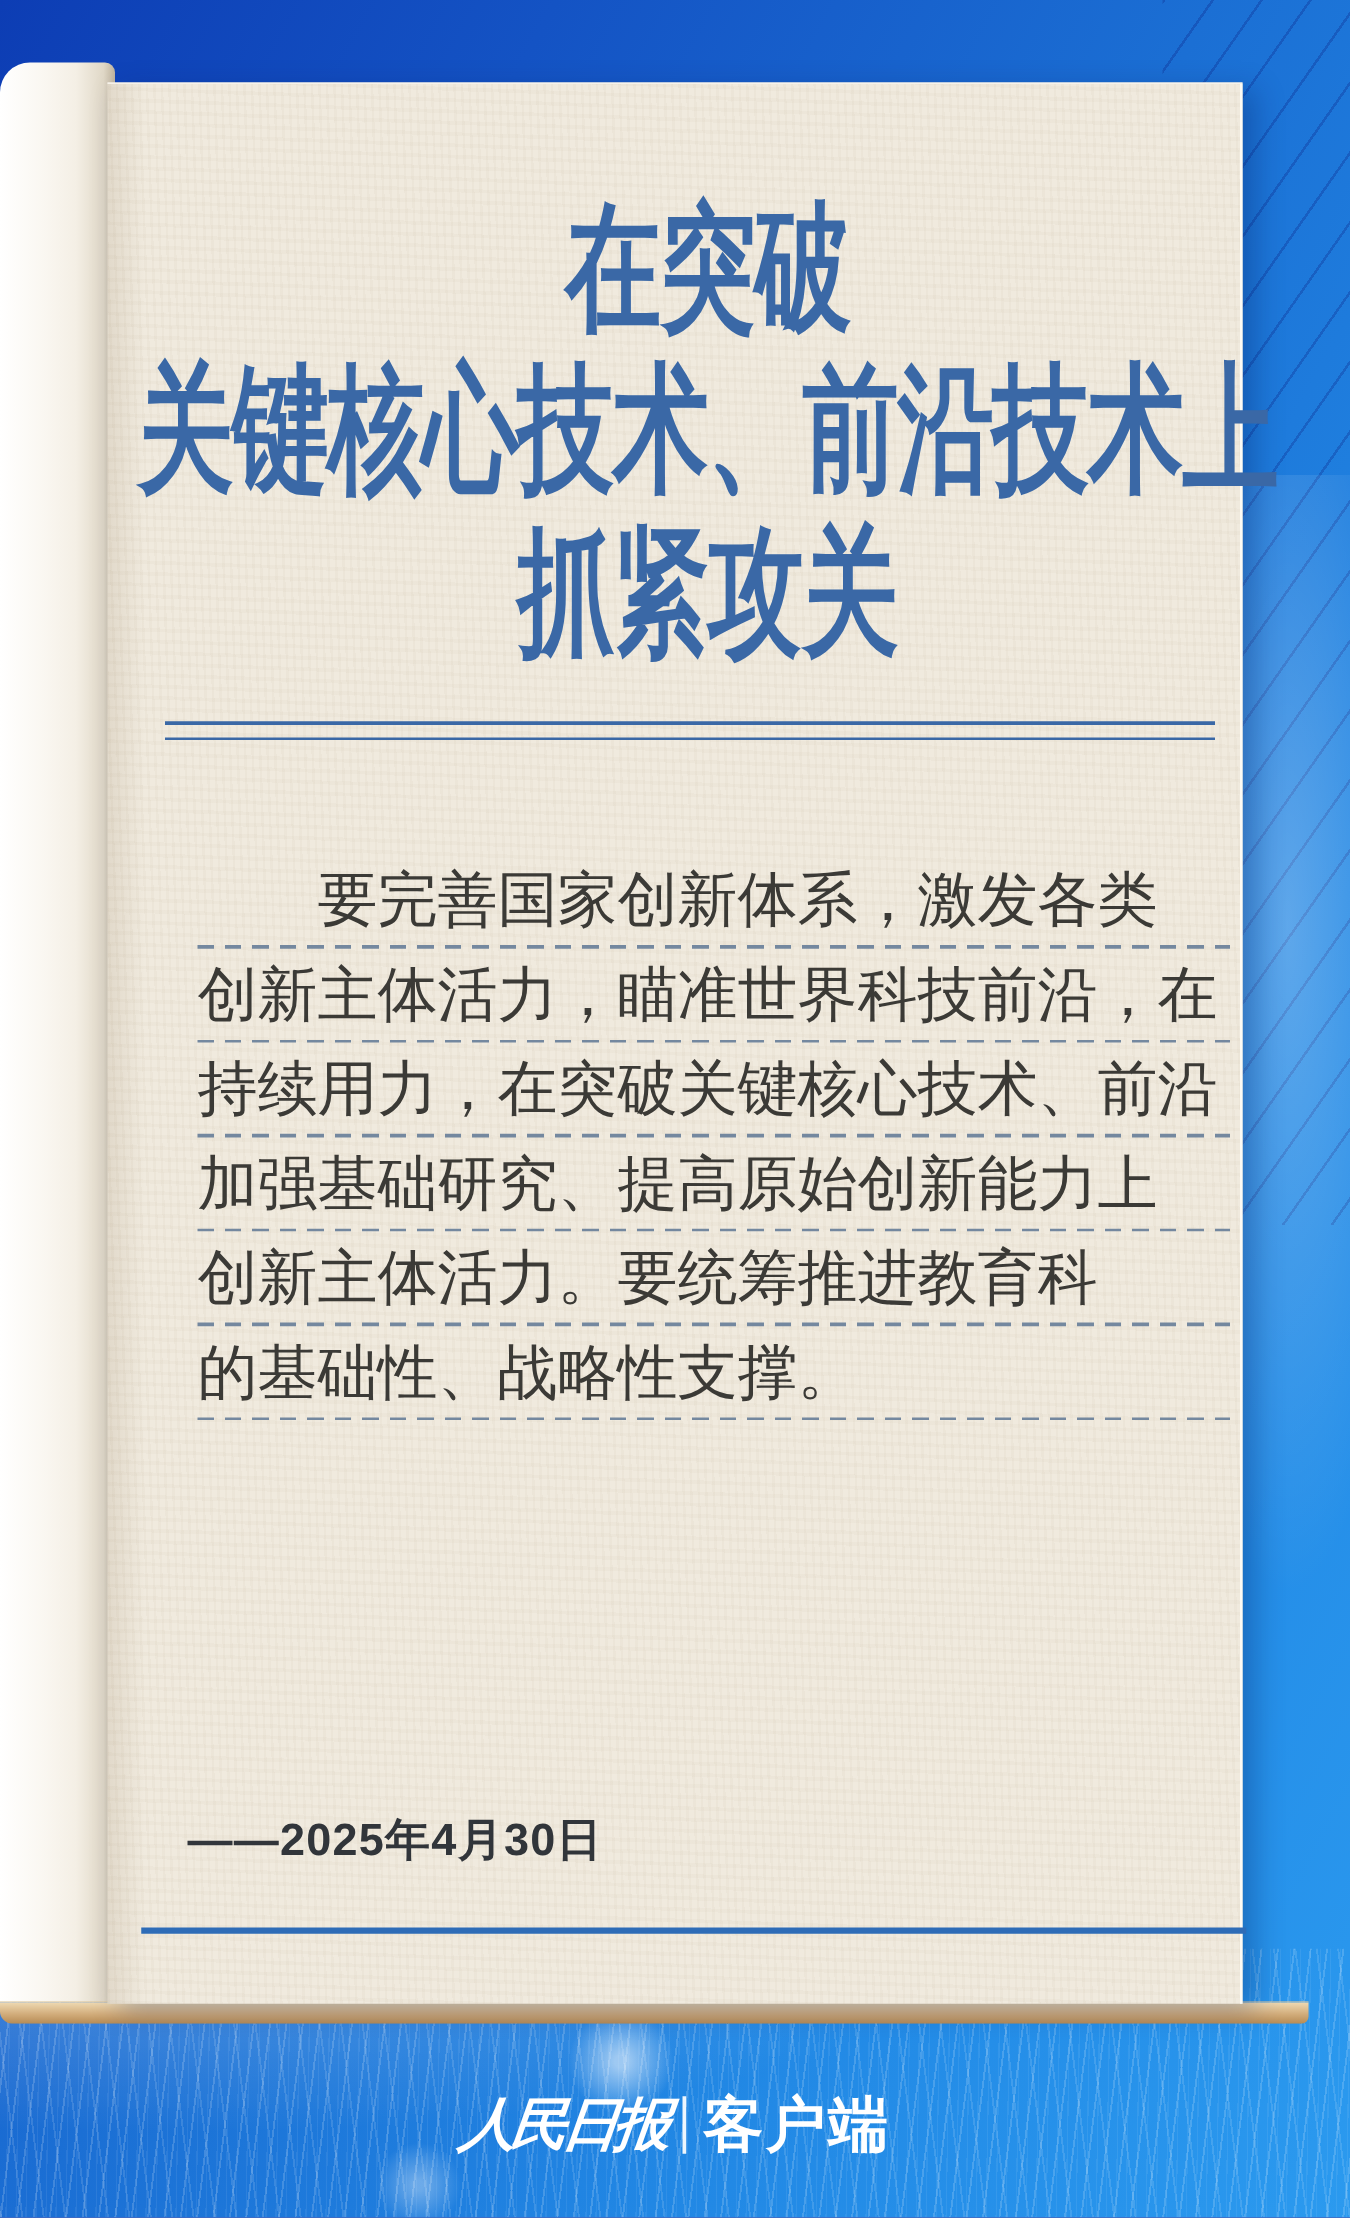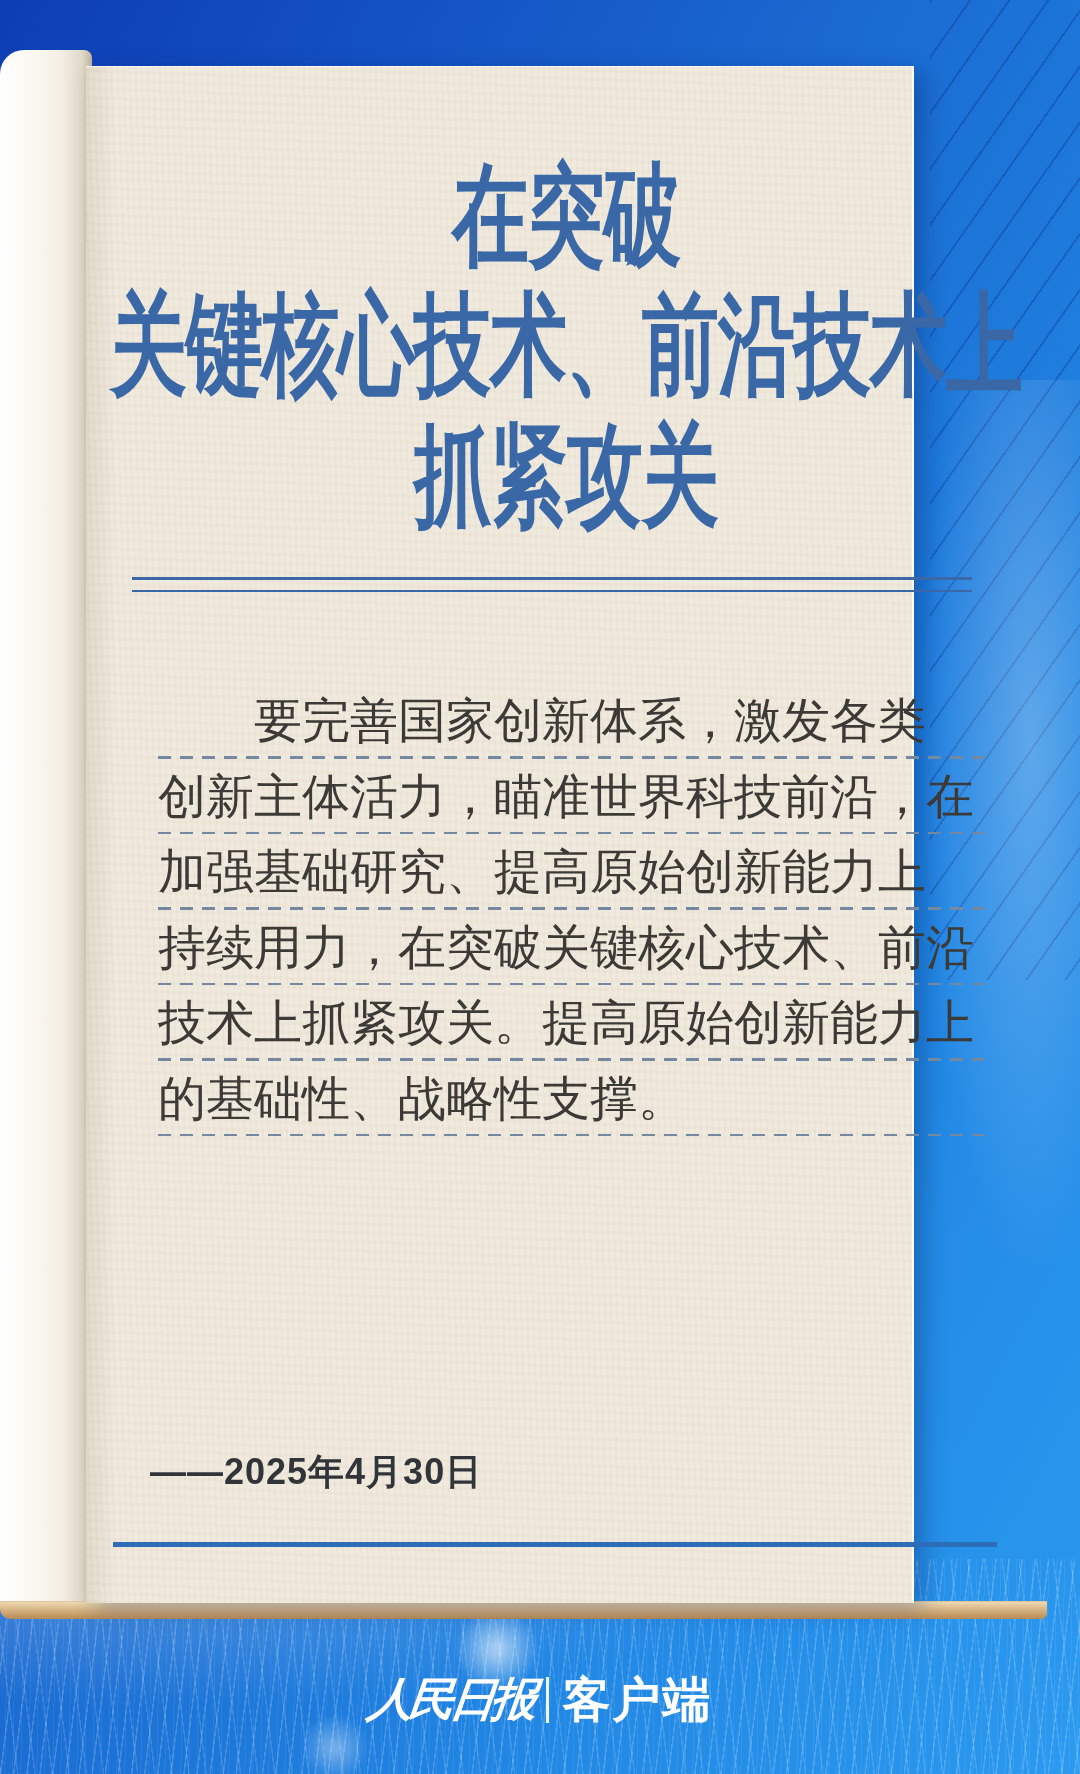--- a/index.html
+++ b/index.html
@@ -27,21 +27,21 @@
       repeating-linear-gradient(83deg,rgba(255,255,255,.13) 0 1.5px,rgba(255,255,255,0) 1.5px 17px),
       repeating-linear-gradient(91deg,rgba(255,255,255,.07) 0 1px,rgba(255,255,255,0) 1px 8px);
   }
   
   .curl{
     position:absolute;left:0;top:50px;width:92px;height:1552px;
     border-radius:24px 8px 0 0;
     background:linear-gradient(to right,#ffffff 0%,#faf7f1 38%,#f4efe5 66%,#e0d8c7 90%,#bfb49e 100%);
   }
   .page{
-    position:absolute;left:86px;top:66px;width:828px;height:1536px;
+    position:absolute;left:86px;top:66px;width:908px;height:1536px;
     background-color:#f0eade;
     background-image:
       linear-gradient(to right,rgba(120,95,60,.12),rgba(120,95,60,0) 30px),
       repeating-linear-gradient(88deg,rgba(173,154,122,.06) 0 2px,rgba(255,255,255,0) 2px 6px),
       repeating-linear-gradient(2deg,rgba(173,154,122,.05) 0 3px,rgba(255,255,255,0) 3px 9px);
     box-shadow:inset -2px 0 0 #fdfbf5,10px 6px 22px rgba(3,28,88,.30);
     border-top:1px solid #faf6ee;
   }
   .page-stack-edge{
     position:absolute;left:0;top:1601px;width:1047px;height:17px;
@@ -116,23 +116,23 @@
         <span class="t-line">在突破</span>
         <span class="t-line">关键核心技术、前沿技术上</span>
         <span class="t-line">抓紧攻关</span>
       </div>
 
       <div class="title-divider"></div>
 
       <div class="quote">
         <div class="q-line q-indent">要完善国家创新体系，激发各类</div>
         <div class="q-line">创新主体活力，瞄准世界科技前沿，在</div>
+        <div class="q-line">持续用力，在突破关键核心技术、前沿</div>
         <div class="q-line">加强基础研究、提高原始创新能力上</div>
-        <div class="q-line">持续用力，在突破关键核心技术、前沿</div>
-        <div class="q-line">技术上抓紧攻关。提高原始创新能力上</div>
+        <div class="q-line">创新主体活力。要统筹推进教育科</div>
         <div class="q-line">的基础性、战略性支撑。</div>
       </div>
 
       <div class="attr-date">——2025年4月30日</div>
       <div class="attr-rule"></div>
 
     </div>
   </div>
 
   <div class="footer">

